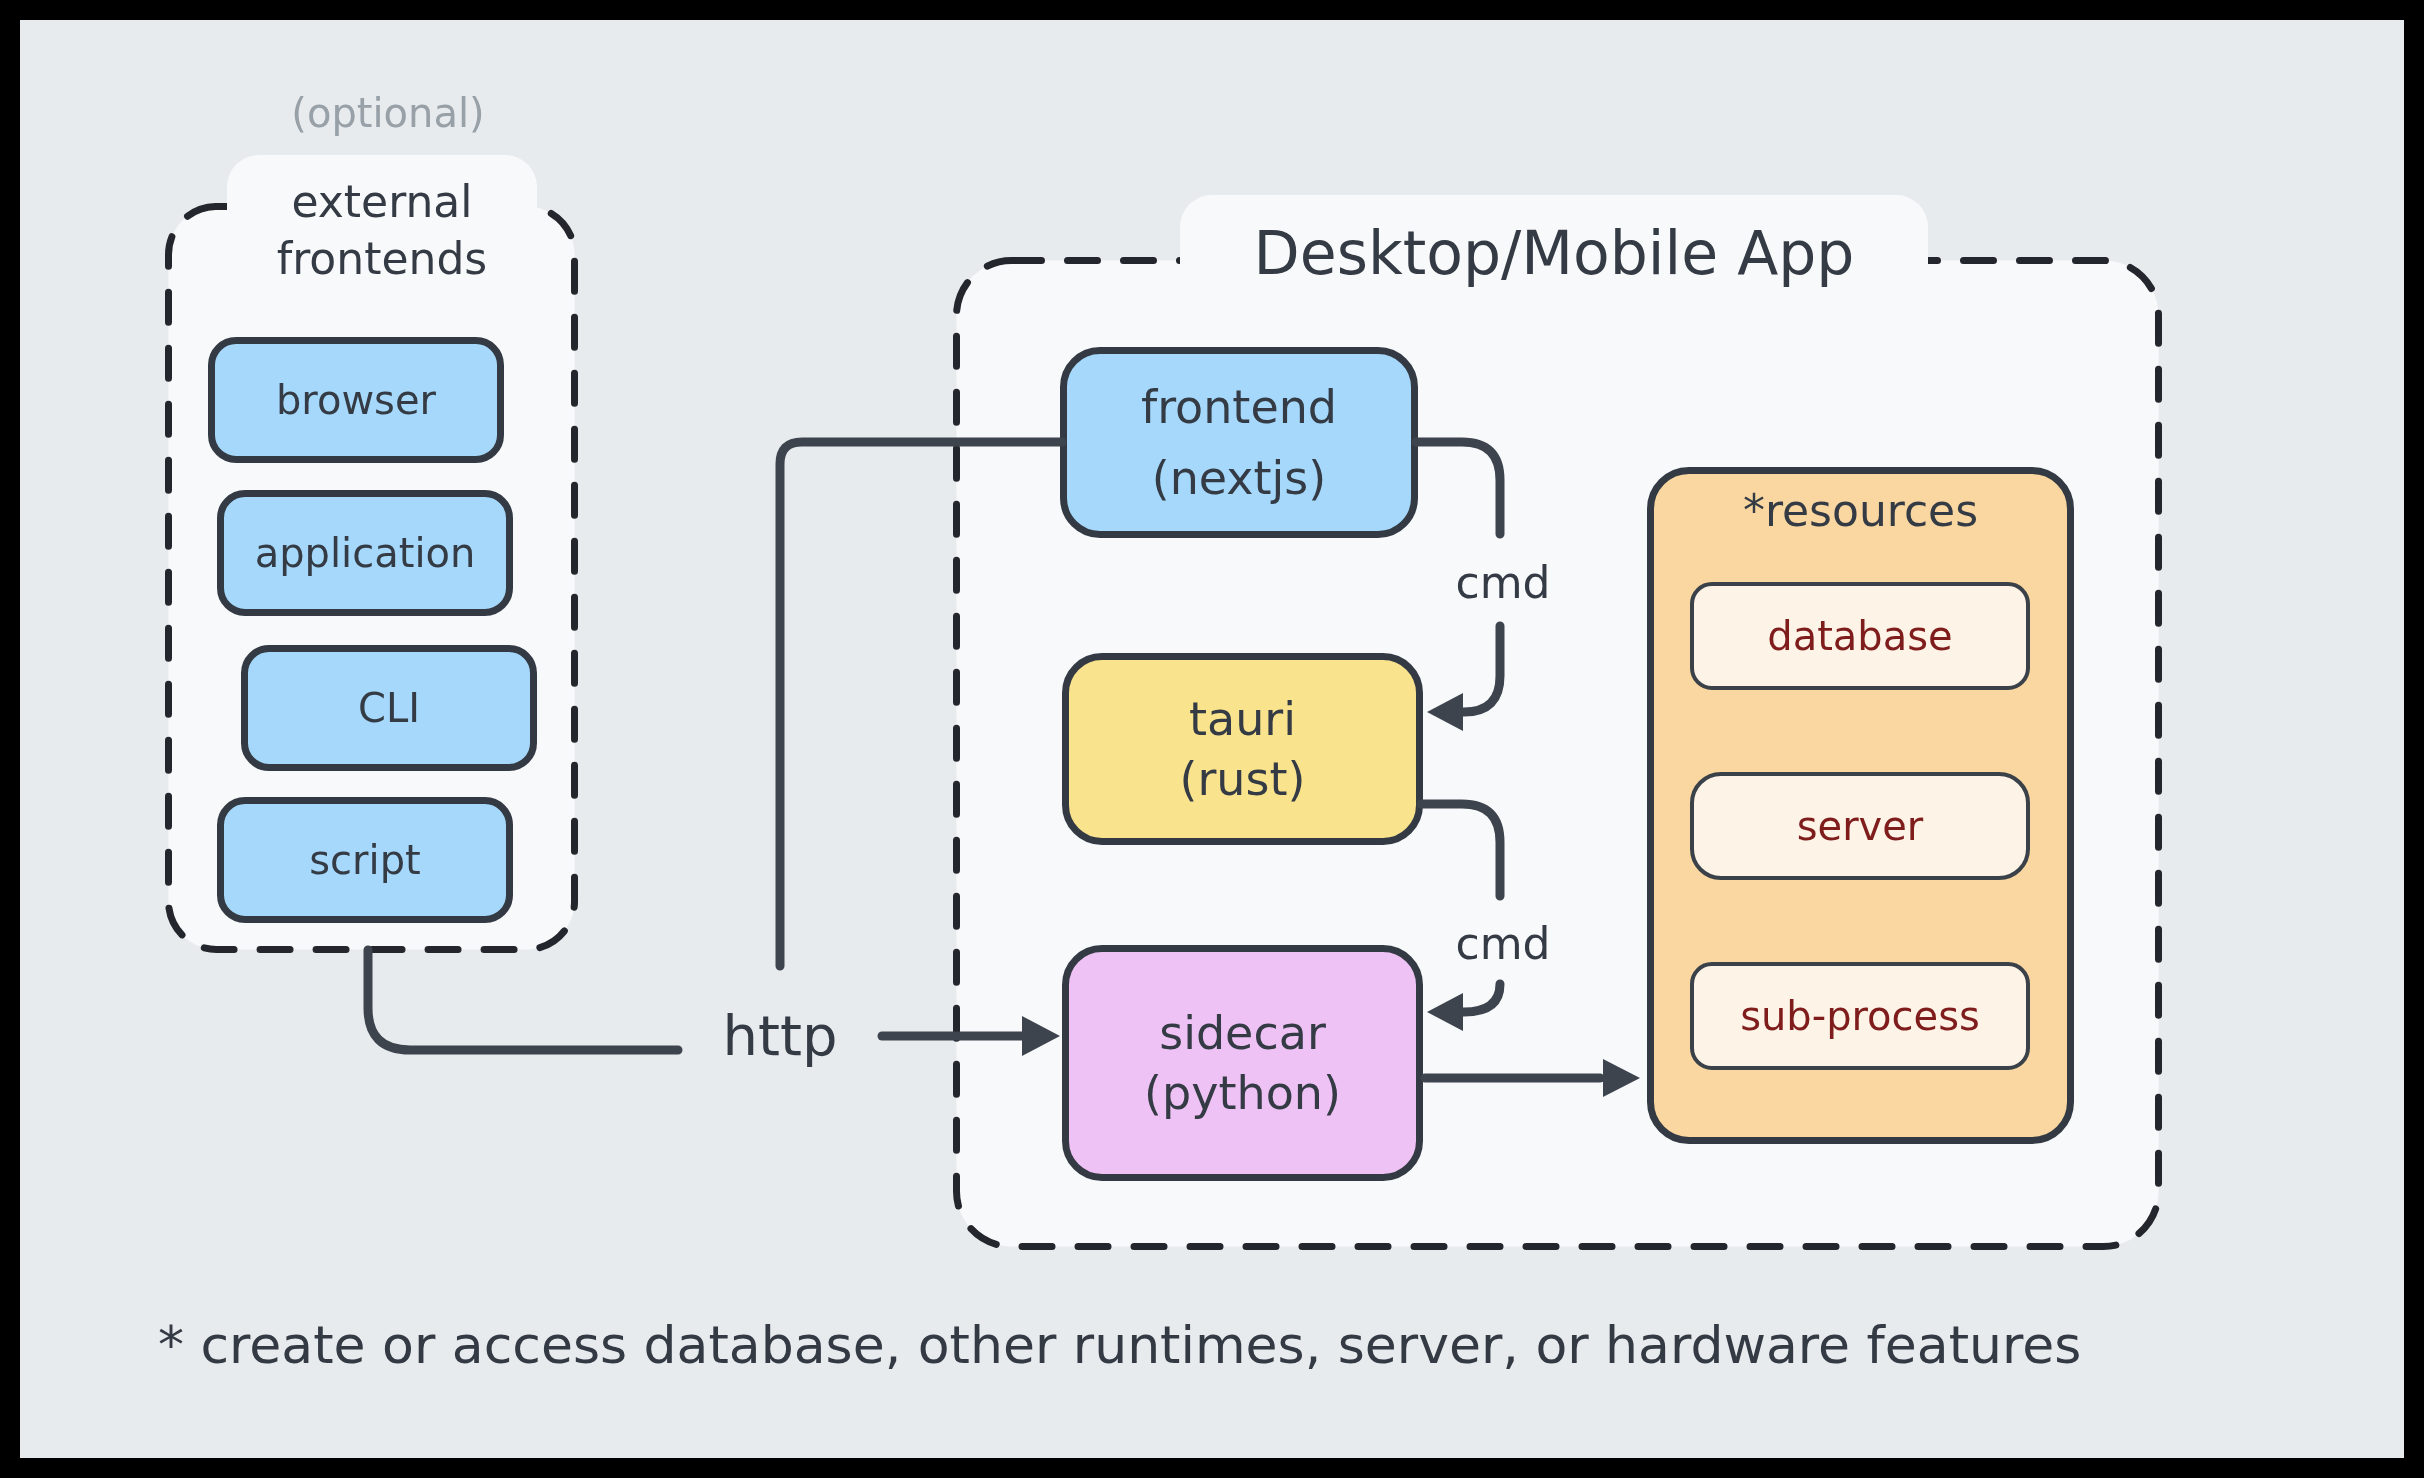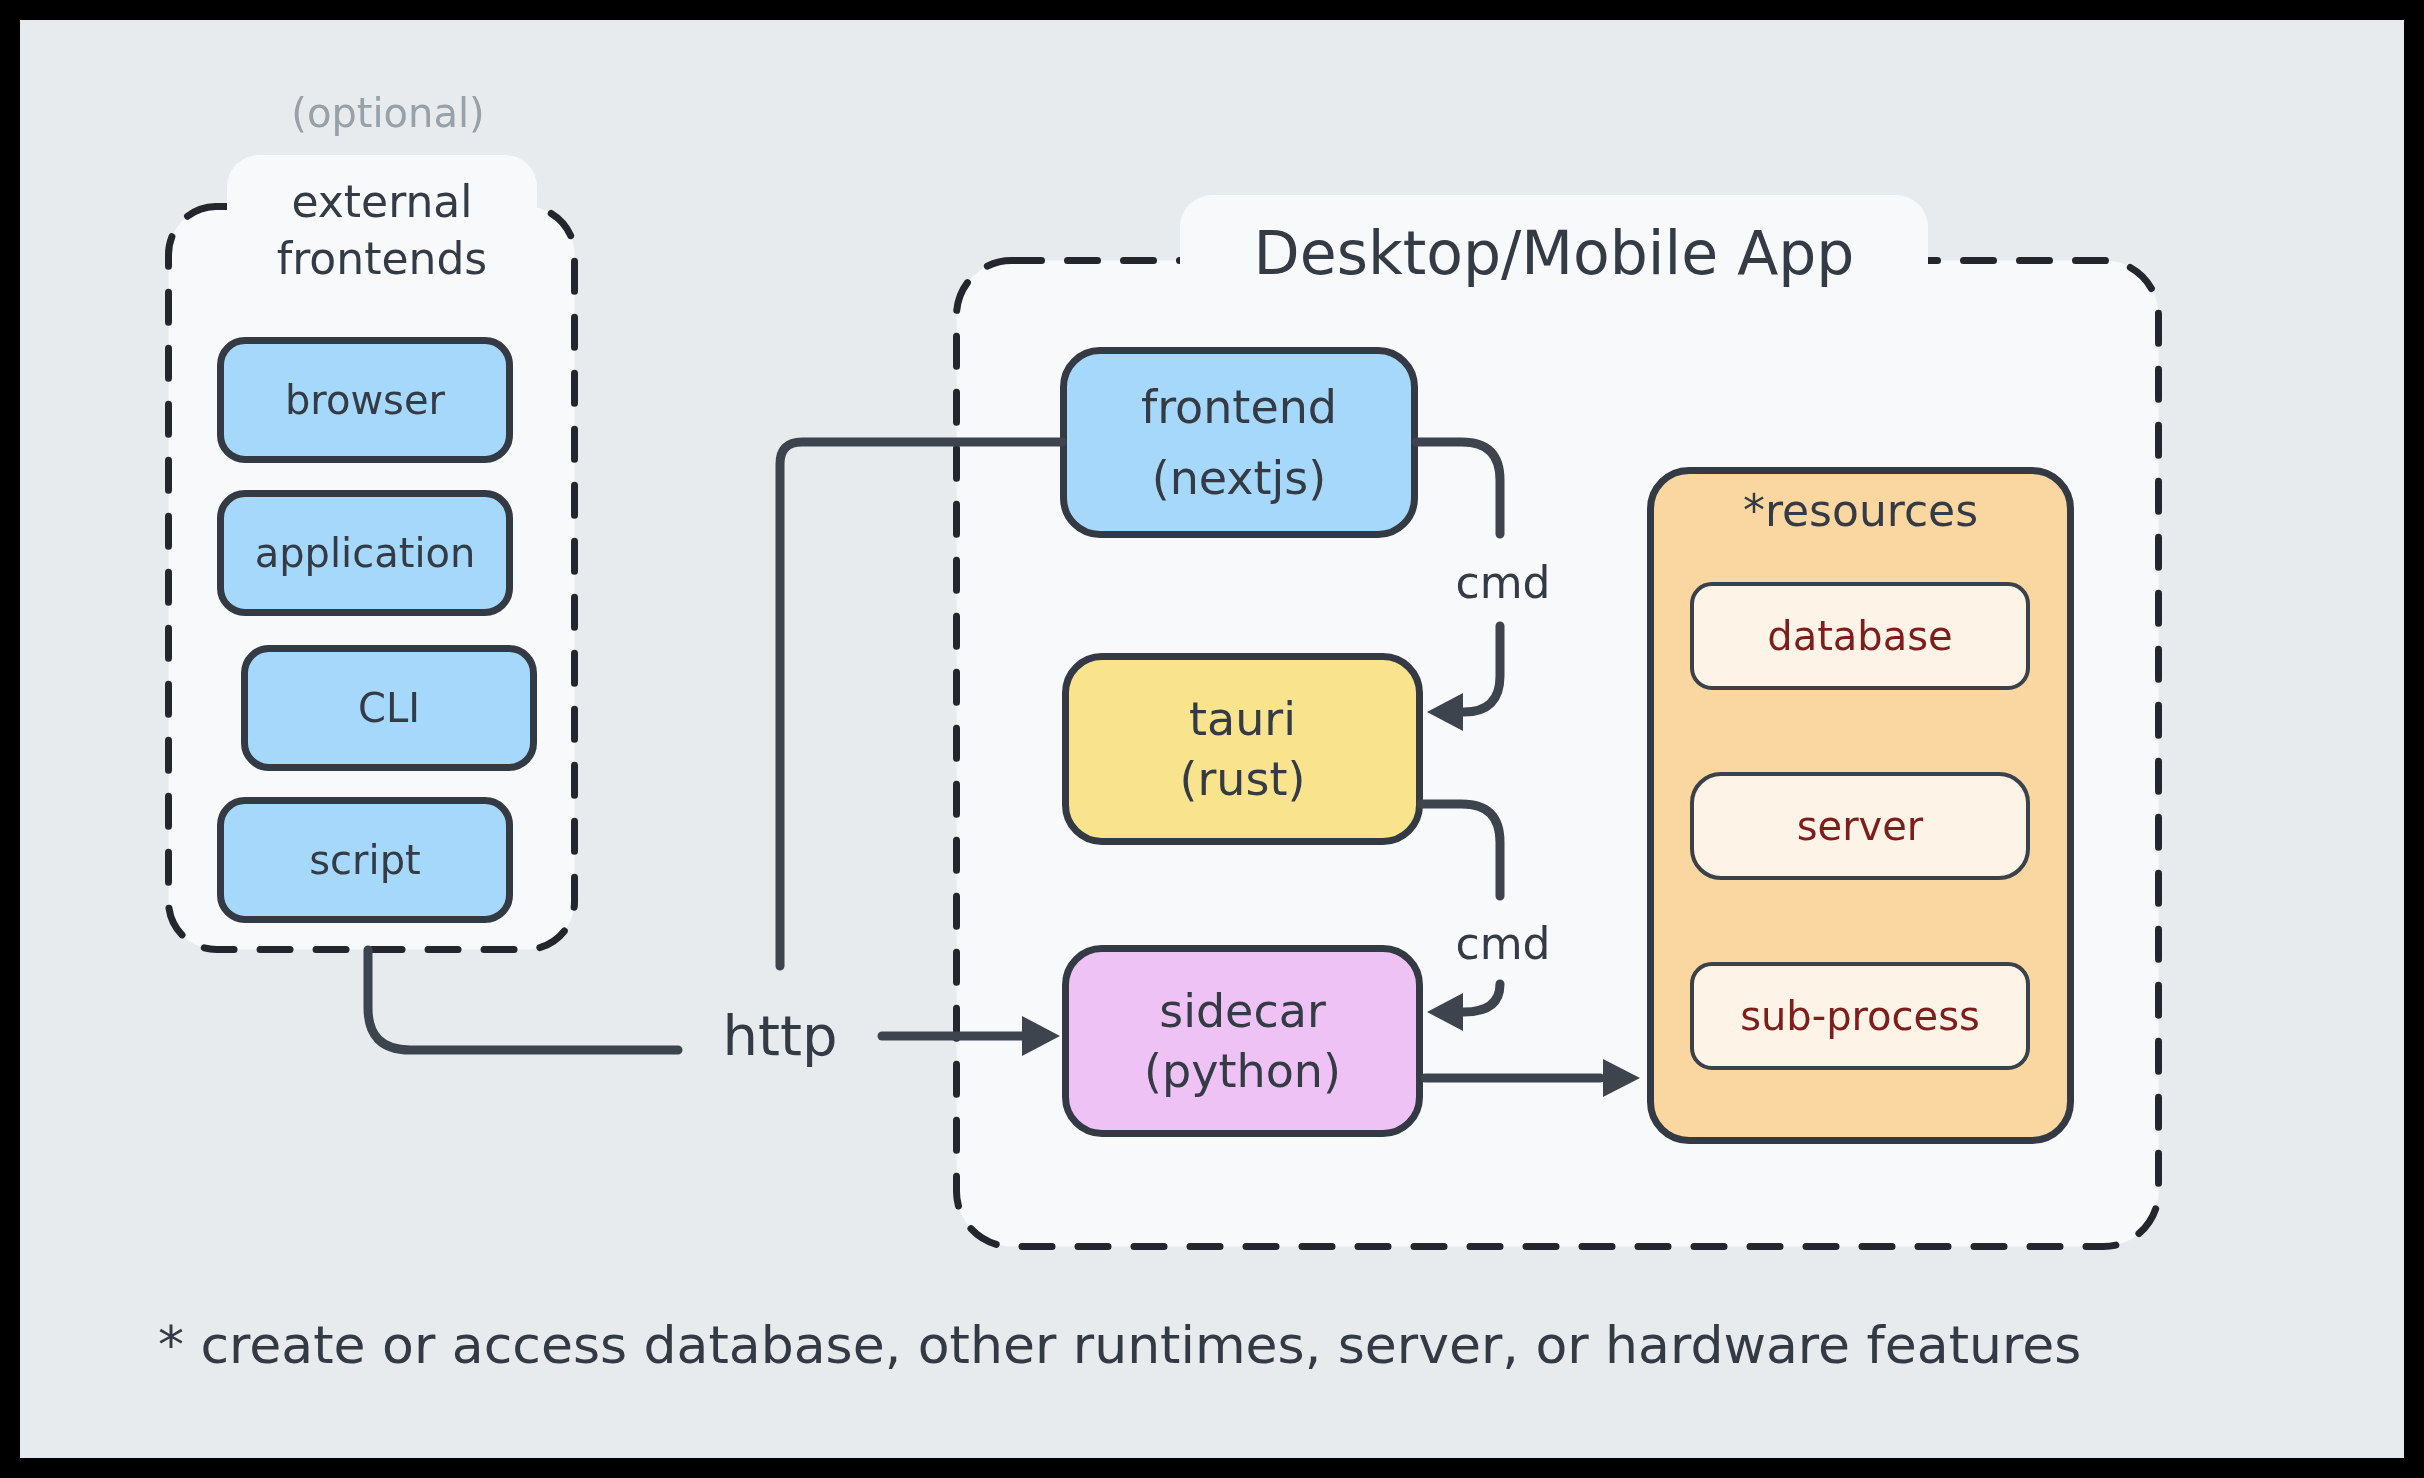--- a/index.html
+++ b/index.html
@@ -54,21 +54,21 @@
     </svg>
 
     <div class="abs layer2 tab" style="left:207px;top:135px;width:310px;height:125px;"></div>
     <div class="abs layer2 center col txt" id="ext-title" style="left:172px;top:140px;width:380px;height:140px;">
       <span>external</span>
       <span>frontends</span>
     </div>
 
     <div class="abs layer2 center muted" id="optional" style="left:248px;top:68px;width:240px;height:50px;">(optional)</div>
 
-    <div class="abs layer2 node small blue" style="left:197px;top:317px;width:296px;height:126px;">
+    <div class="abs layer2 node small blue" style="left:188px;top:317px;width:296px;height:126px;">
       <span>browser</span>
     </div>
     <div class="abs layer2 node small blue" style="left:197px;top:470px;width:296px;height:126px;">
       <span>application</span>
     </div>
     <div class="abs layer2 node small blue" style="left:197px;top:625px;width:296px;height:126px;margin-left:24px;">
       <span>CLI</span>
     </div>
     <div class="abs layer2 node small blue" style="left:197px;top:777px;width:296px;height:126px;">
       <span>script</span>
@@ -78,21 +78,21 @@
     <div class="abs layer2 center txt" id="app-title" style="left:1160px;top:178px;width:748px;height:110px;">Desktop/Mobile App</div>
 
     <div class="abs layer2 node duo blue" style="left:1040px;top:327px;width:358px;height:191px;gap:11px;">
       <span>frontend</span>
       <span>(nextjs)</span>
     </div>
     <div class="abs layer2 node duo yellow" style="left:1042px;top:633px;width:361px;height:192px;">
       <span>tauri</span>
       <span>(rust)</span>
     </div>
-    <div class="abs layer2 node duo purple" style="left:1042px;top:925px;width:361px;height:192px;">
+    <div class="abs layer2 node duo purple" style="left:1042px;top:925px;width:361px;height:236px;">
       <span>sidecar</span>
       <span>(python)</span>
     </div>
 
     <div class="abs layer2 res-wrap" style="left:1627px;top:447px;width:427px;height:677px;"></div>
     <div class="abs layer2 center" id="res-title" style="left:1627px;top:462px;width:427px;height:56px;">*resources</div>
     <div class="abs layer2 res-item" style="left:1670px;top:562px;width:340px;height:108px;">
       <span>database</span>
     </div>
     <div class="abs layer2 res-item" style="left:1670px;top:752px;width:340px;height:108px;border-radius:31px;">

